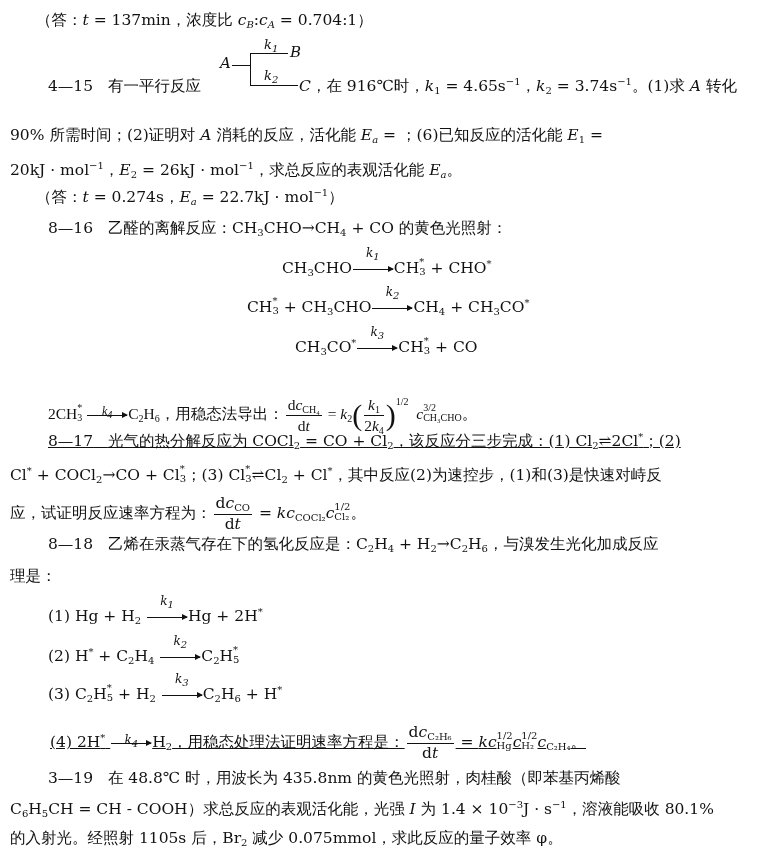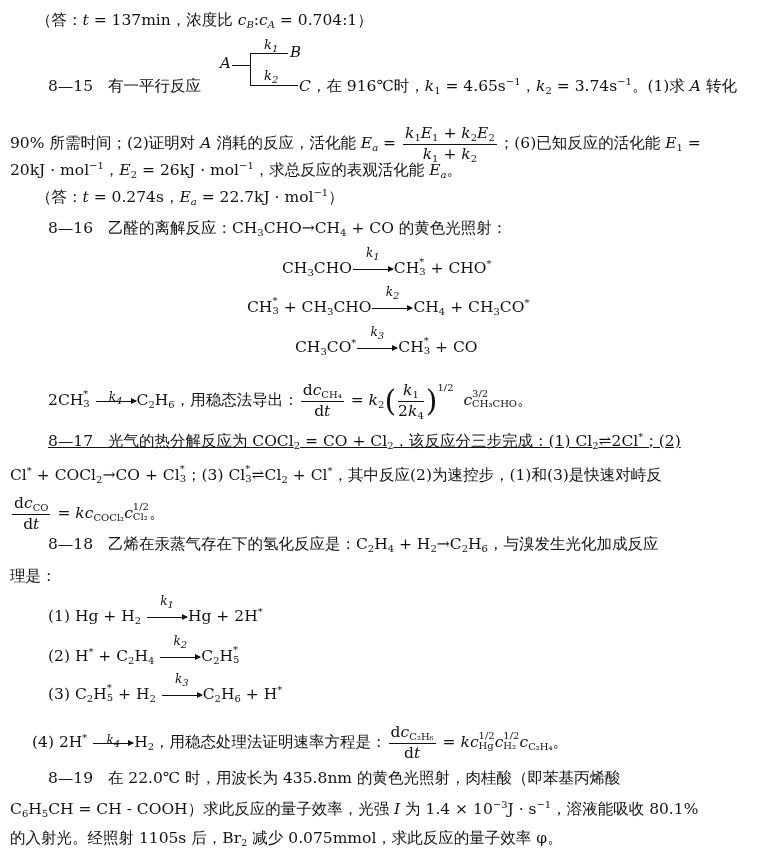--- a/index.html
+++ b/index.html
@@ -39,81 +39,81 @@
   <span class="lbl" style="left:2px;top:14px;">A</span>
   <div class="hl" style="left:14px;top:25px;width:18px;"></div>
   <div class="vl" style="left:32px;top:13px;height:32px;"></div>
   <div class="hl" style="left:32px;top:13px;width:38px;"></div>
   <div class="hl" style="left:32px;top:45px;width:48px;"></div>
   <span class="k" style="left:46px;top:-3px;"><span>k</span><sub>1</sub></span>
   <span class="lbl" style="left:72px;top:3px;">B</span>
   <span class="k" style="left:46px;top:28px;"><span>k</span><sub>2</sub></span>
 </div>
 <div class="line" style="left:48px;top:76px;">
-  <span>8—15</span>&nbsp;&nbsp;&nbsp;<span>有一平行反应</span>
+  <span>4—15</span>&nbsp;&nbsp;&nbsp;<span>有一平行反应</span>
 </div>
 <div class="line" style="left:299px;top:76px;">
   <i>C</i><span>，在 916℃时，</span><i>k</i><sub>1</sub><span> = </span><span>4.65s</span><sup>−1</sup><span>，</span><i>k</i><sub>2</sub><span> = </span><span>3.74s</span><sup>−1</sup><span>。(1)求 </span><i>A</i><span> 转化</span>
 </div>
 <div class="line" style="left:10px;top:125px;">
-  <span>90% 所需时间；(2)证明对 </span><i>A</i><span> 消耗的反应，活化能 </span><i>E</i><sub class="it">a</sub><span> = </span><span class="frac"><span class="num"><i>k</i><sub>1</sub><i>E</i><sub>1</sub><span> + </span><i>k</i><sub>2</sub><i>E</i><sub>2</sub></span><span class="den"><i>k</i><sub>1</sub><span> + </span><i>k</i><sub>2</sub></span></span><span>；(6)已知反应的活化能 </span><i>E</i><sub>1</sub><span> =</span>
+  <span>90% 所需时间；(2)证明对 </span><i>A</i><span> 消耗的反应，活化能 </span><i>E</i><sub class="it">a</sub><span> = </span><span>；(6)已知反应的活化能 </span><i>E</i><sub>1</sub><span> =</span>
 </div>
 <div class="line" style="left:10px;top:160px;">
   <span>20kJ · mol</span><sup>−1</sup><span>，</span><i>E</i><sub>2</sub><span> = 26kJ · mol</span><sup>−1</sup><span>，求总反应的表观活化能 </span><i>E</i><sub class="it">a</sub><span>。</span>
 </div>
 <div class="line" style="left:36px;top:187px;">
   <span>（答：</span><i>t</i><span> = 0.274s，</span><i>E</i><sub class="it">a</sub><span> = 22.7kJ · mol</span><sup>−1</sup><span>）</span>
 </div>
 
 <div class="line" style="left:48px;top:218px;">
   <span>8—16</span>&nbsp;&nbsp;&nbsp;<span>乙醛的离解反应：CH</span><sub>3</sub><span>CHO→CH</span><sub>4</sub><span> + CO 的黄色光照射：</span>
 </div>
 <div class="line" style="left:282px;top:258px;">
   <span>CH</span><sub>3</sub><span>CHO</span><span class="arrow"><span class="k"><span>k</span><sub>1</sub></span><span class="shaft"></span></span><span>CH</span><span class="ss"><span>*</span><span>3</span></span><span> + </span><span>CHO</span><sup>*</sup>
 </div>
 <div class="line" style="left:247px;top:297px;">
   <span>CH</span><span class="ss"><span>*</span><span>3</span></span><span> + </span><span>CH</span><sub>3</sub><span>CHO</span><span class="arrow"><span class="k"><span>k</span><sub>2</sub></span><span class="shaft"></span></span><span>CH</span><sub>4</sub><span> + </span><span>CH</span><sub>3</sub><span>CO</span><sup>*</sup>
 </div>
 <div class="line" style="left:295px;top:337px;">
   <span>CH</span><sub>3</sub><span>CO</span><sup>*</sup><span class="arrow"><span class="k"><span>k</span><sub>3</sub></span><span class="shaft"></span></span><span>CH</span><span class="ss"><span>*</span><span>3</span></span><span> + </span><span>CO</span>
 </div>
-<div class="line" style="left:48px;top:378px;line-height:44px;">
+<div class="line" style="left:48px;top:392px;line-height:44px;font-family:Liberation Serif, serif;">
   <span>2</span><span>CH</span><span class="ss"><span>*</span><span>3</span></span>&nbsp;<span class="arrow"><span class="k" style="top:-3px;"><span>k</span><sub>4</sub></span><span class="shaft"></span></span><span>C</span><sub>2</sub><span>H</span><sub>6</sub><span>，用稳态法导出：</span><span class="frac"><span class="num"><span>d</span><i>c</i><sub>CH₄</sub></span><span class="den"><span>d</span><i>t</i></span></span><span> = </span><i>k</i><sub>2</sub><span class="paren">(</span><span class="frac"><span class="num"><i>k</i><sub>1</sub></span><span class="den"><span>2</span><i>k</i><sub>4</sub></span></span><span class="paren">)</span><sup style="vertical-align:14px;">1/2</sup>&nbsp;&nbsp;<i>c</i><span class="ss"><span>3/2</span><span>CH₃CHO</span></span><span>。</span>
 </div>
 
 <div class="line" style="left:48px;top:431px;text-decoration:underline;">
   <span>8—17</span>&nbsp;&nbsp;&nbsp;<span>光气的热分解反应为 COCl</span><sub>2</sub><span> = CO + Cl</span><sub>2</sub><span>，该反应分三步完成：(1) Cl</span><sub>2</sub><span>⇌2Cl</span><sup>*</sup><span>；(2)</span>
 </div>
 <div class="line" style="left:10px;top:465px;">
   <span>Cl</span><sup>*</sup><span> + COCl</span><sub>2</sub><span>→CO + Cl</span><span class="ss"><span>*</span><span>3</span></span><span>；(3) Cl</span><span class="ss"><span>*</span><span>3</span></span><span>⇌Cl</span><sub>2</sub><span> + Cl</span><sup>*</sup><span>，其中反应(2)为速控步，(1)和(3)是快速对峙反</span>
 </div>
 <div class="line" style="left:10px;top:493px;line-height:40px;">
-  <span class="frac"><span class="num"><span>d</span><i>c</i><sub>CO</sub></span><span class="den"><span>d</span><i>t</i></span></span><span> = </span><i>k</i><i>c</i><sub>COCl₂</sub><i>c</i><span class="ss"><span>1/2</span><span>Cl₂</span></span><span>。</span>
+  <span>应，试证明反应速率方程为：</span><span class="frac"><span class="num"><span>d</span><i>c</i><sub>CO</sub></span><span class="den"><span>d</span><i>t</i></span></span><span> = </span><i>k</i><i>c</i><sub>COCl₂</sub><i>c</i><span class="ss"><span>1/2</span><span>Cl₂</span></span><span>。</span>
 </div>
 
 <div class="line" style="left:48px;top:534px;">
   <span>8—18</span>&nbsp;&nbsp;&nbsp;<span>乙烯在汞蒸气存在下的氢化反应是：C</span><sub>2</sub><span>H</span><sub>4</sub><span> + H</span><sub>2</sub><span>→C</span><sub>2</sub><span>H</span><sub>6</sub><span>，与溴发生光化加成反应</span>
 </div>
 <div class="line" style="left:10px;top:566px;">
   <span>理是：</span>
 </div>
 <div class="line" style="left:48px;top:606px;">
   <span>(1) Hg + H</span><sub>2</sub>&nbsp;<span class="arrow"><span class="k"><span>k</span><sub>1</sub></span><span class="shaft"></span></span><span>Hg + 2H</span><sup>*</sup>
 </div>
 <div class="line" style="left:48px;top:646px;">
   <span>(2) H</span><sup>*</sup><span> + C</span><sub>2</sub><span>H</span><sub>4</sub>&nbsp;<span class="arrow"><span class="k"><span>k</span><sub>2</sub></span><span class="shaft"></span></span><span>C</span><sub>2</sub><span>H</span><span class="ss"><span>*</span><span>5</span></span>
 </div>
 <div class="line" style="left:48px;top:684px;">
   <span>(3) C</span><sub>2</sub><span>H</span><span class="ss"><span>*</span><span>5</span></span><span> + </span><span>H</span><sub>2</sub>&nbsp;<span class="arrow"><span class="k"><span>k</span><sub>3</sub></span><span class="shaft"></span></span><span>C</span><sub>2</sub><span>H</span><sub>6</sub><span> + </span><span>H</span><sup>*</sup>
 </div>
-<div class="line" style="left:32px;top:722px;line-height:40px;">
+<div class="line" style="left:50px;top:722px;line-height:40px;text-decoration:underline;">
   <span>(4) 2H</span><sup>*</sup>&nbsp;<span class="arrow"><span class="k" style="top:-2px;"><span>k</span><sub>4</sub></span><span class="shaft"></span></span><span>H</span><sub>2</sub><span>，用稳态处理法证明速率方程是：</span><span class="frac"><span class="num"><span>d</span><i>c</i><sub>C₂H₆</sub></span><span class="den"><span>d</span><i>t</i></span></span><span> = </span><i>k</i><i>c</i><span class="ss"><span>1/2</span><span>Hg</span></span><i>c</i><span class="ss"><span>1/2</span><span>H₂</span></span><i>c</i><sub>C₂H₄</sub><span>。</span>
 </div>
 
 <div class="line" style="left:48px;top:768px;">
-  <span>8—19</span>&nbsp;&nbsp;&nbsp;<span>在 22.0℃ 时，用波长为 435.8nm 的黄色光照射，肉桂酸（即苯基丙烯酸</span>
+  <span>3—19</span>&nbsp;&nbsp;&nbsp;<span>在 48.8℃ 时，用波长为 435.8nm 的黄色光照射，肉桂酸（即苯基丙烯酸</span>
 </div>
 <div class="line" style="left:10px;top:799px;">
-  <span>C</span><sub>6</sub><span>H</span><sub>5</sub><span>CH = CH - COOH）求此反应的量子效率，光强 </span><i>I</i><span> 为 1.4 × 10</span><sup>−3</sup><span>J · s</span><sup>−1</sup><span>，溶液能吸收 80.1%</span>
+  <span>C</span><sub>6</sub><span>H</span><sub>5</sub><span>CH = CH - COOH）求总反应的表观活化能，光强 </span><i>I</i><span> 为 1.4 × 10</span><sup>−3</sup><span>J · s</span><sup>−1</sup><span>，溶液能吸收 80.1%</span>
 </div>
 <div class="line" style="left:10px;top:828px;">
   <span>的入射光。经照射 1105s 后，Br</span><sub>2</sub><span> 减少 0.075mmol，求此反应的量子效率 </span><span>φ</span><span>。</span>
 </div>
 
 </body></html>

